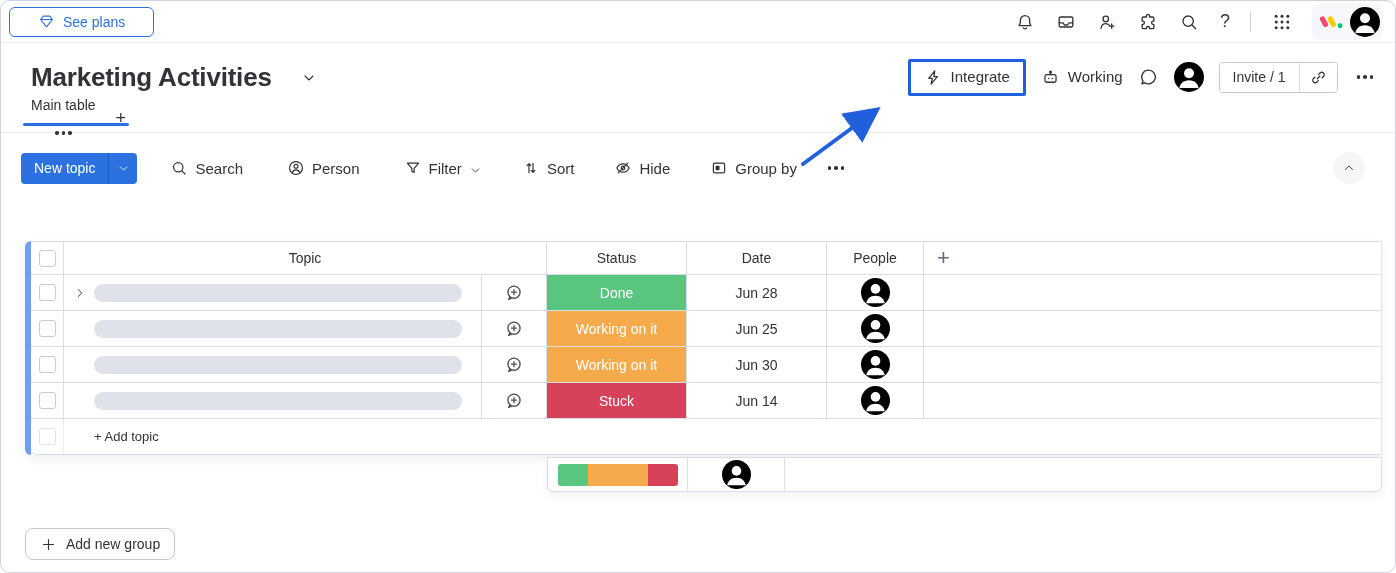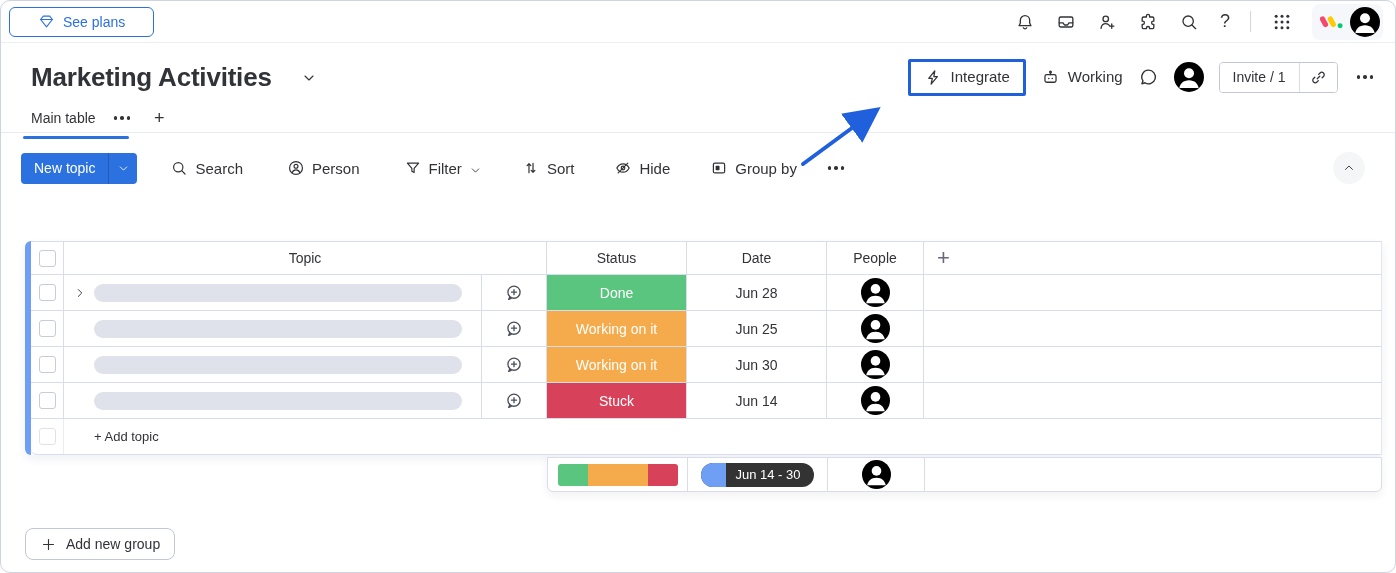--- a/index.html
+++ b/index.html
@@ -44,21 +44,21 @@
     border-left:1px solid #d9dbe5; cursor:pointer; background:#fff; border-top:none;border-right:none;border-bottom:none; color:#323338;}
   .dots { display:flex; gap:3px; align-items:center; cursor:pointer; padding:4px; }
   .dots i { width:3.5px; height:3.5px; border-radius:50%; background:#323338; }
 
   
   .tab-baseline { position:absolute; left:0; right:0; top:131px; height:1px; background:#e9ebf2; }
   .tabs { position:absolute; left:30px; top:103px; display:flex; align-items:center; gap:20px; height:28px; }
   .tab { font-size:14px; color:#323338; cursor:pointer; }
   .tab-underline { position:absolute; left:-8px; top:26px; width:106px; height:3px;
     background:#2b71e0; border-radius:2px; }
-  .tab-wrap { position:relative; display:flex; align-items:center; gap:14px; }
+  .tab-wrap { position:relative; display:flex; align-items:center; gap:14px;flex-direction:column; }
   .add-tab { font-size:18px; color:#323338; font-weight:300; cursor:pointer; }
 
   
   .toolbar { position:absolute; left:20px; top:151px; right:20px; height:32px;
     display:flex; align-items:center; gap:10px; }
   .new-item { display:flex; align-items:stretch; height:31px; border-radius:4px; overflow:hidden;
     background:#2b71e0; color:#fff; cursor:pointer; }
   .new-item-main { display:flex; align-items:center; padding:0 13px; font-size:14px; }
   .new-item-caret { display:flex; align-items:center; justify-content:center; width:29px;
     border-left:1px solid rgba(0,0,0,0.18); }
@@ -526,26 +526,20 @@
   </div>
 
   <div class="summary">
     <div class="s-cell s-status">
       <span class="battery">
         <i style="background: rgb(90, 197, 126); width: 25%;"></i>
         <i style="background: rgb(245, 171, 76); width: 50%;"></i>
         <i style="background: rgb(216, 65, 90); width: 25%;"></i>
       </span>
     </div>
-    <div class="s-cell s-date">
-      <span class="date-pill" style="background: rgb(51, 51, 51);">
-        <span class="cap" style="background: rgb(111, 159, 244);"></span>
-        <span class="lbl">Jun 14 - 30</span>
-      </span>
-    </div>
     <div class="s-cell s-people">
       <span class="avatar sm">
           <svg viewBox="0 0 24 24" width="29" height="29">
             <circle cx="12" cy="9" r="4" fill="#fff"></circle>
             <path d="M12 14.6c-4.6 0-7.1 2.9-7.7 6.2h15.4c-.6-3.3-3.1-6.2-7.7-6.2z" fill="#fff"></path>
           </svg>
         </span>
     </div>
     <div class="s-cell s-rest"></div>
   </div>

